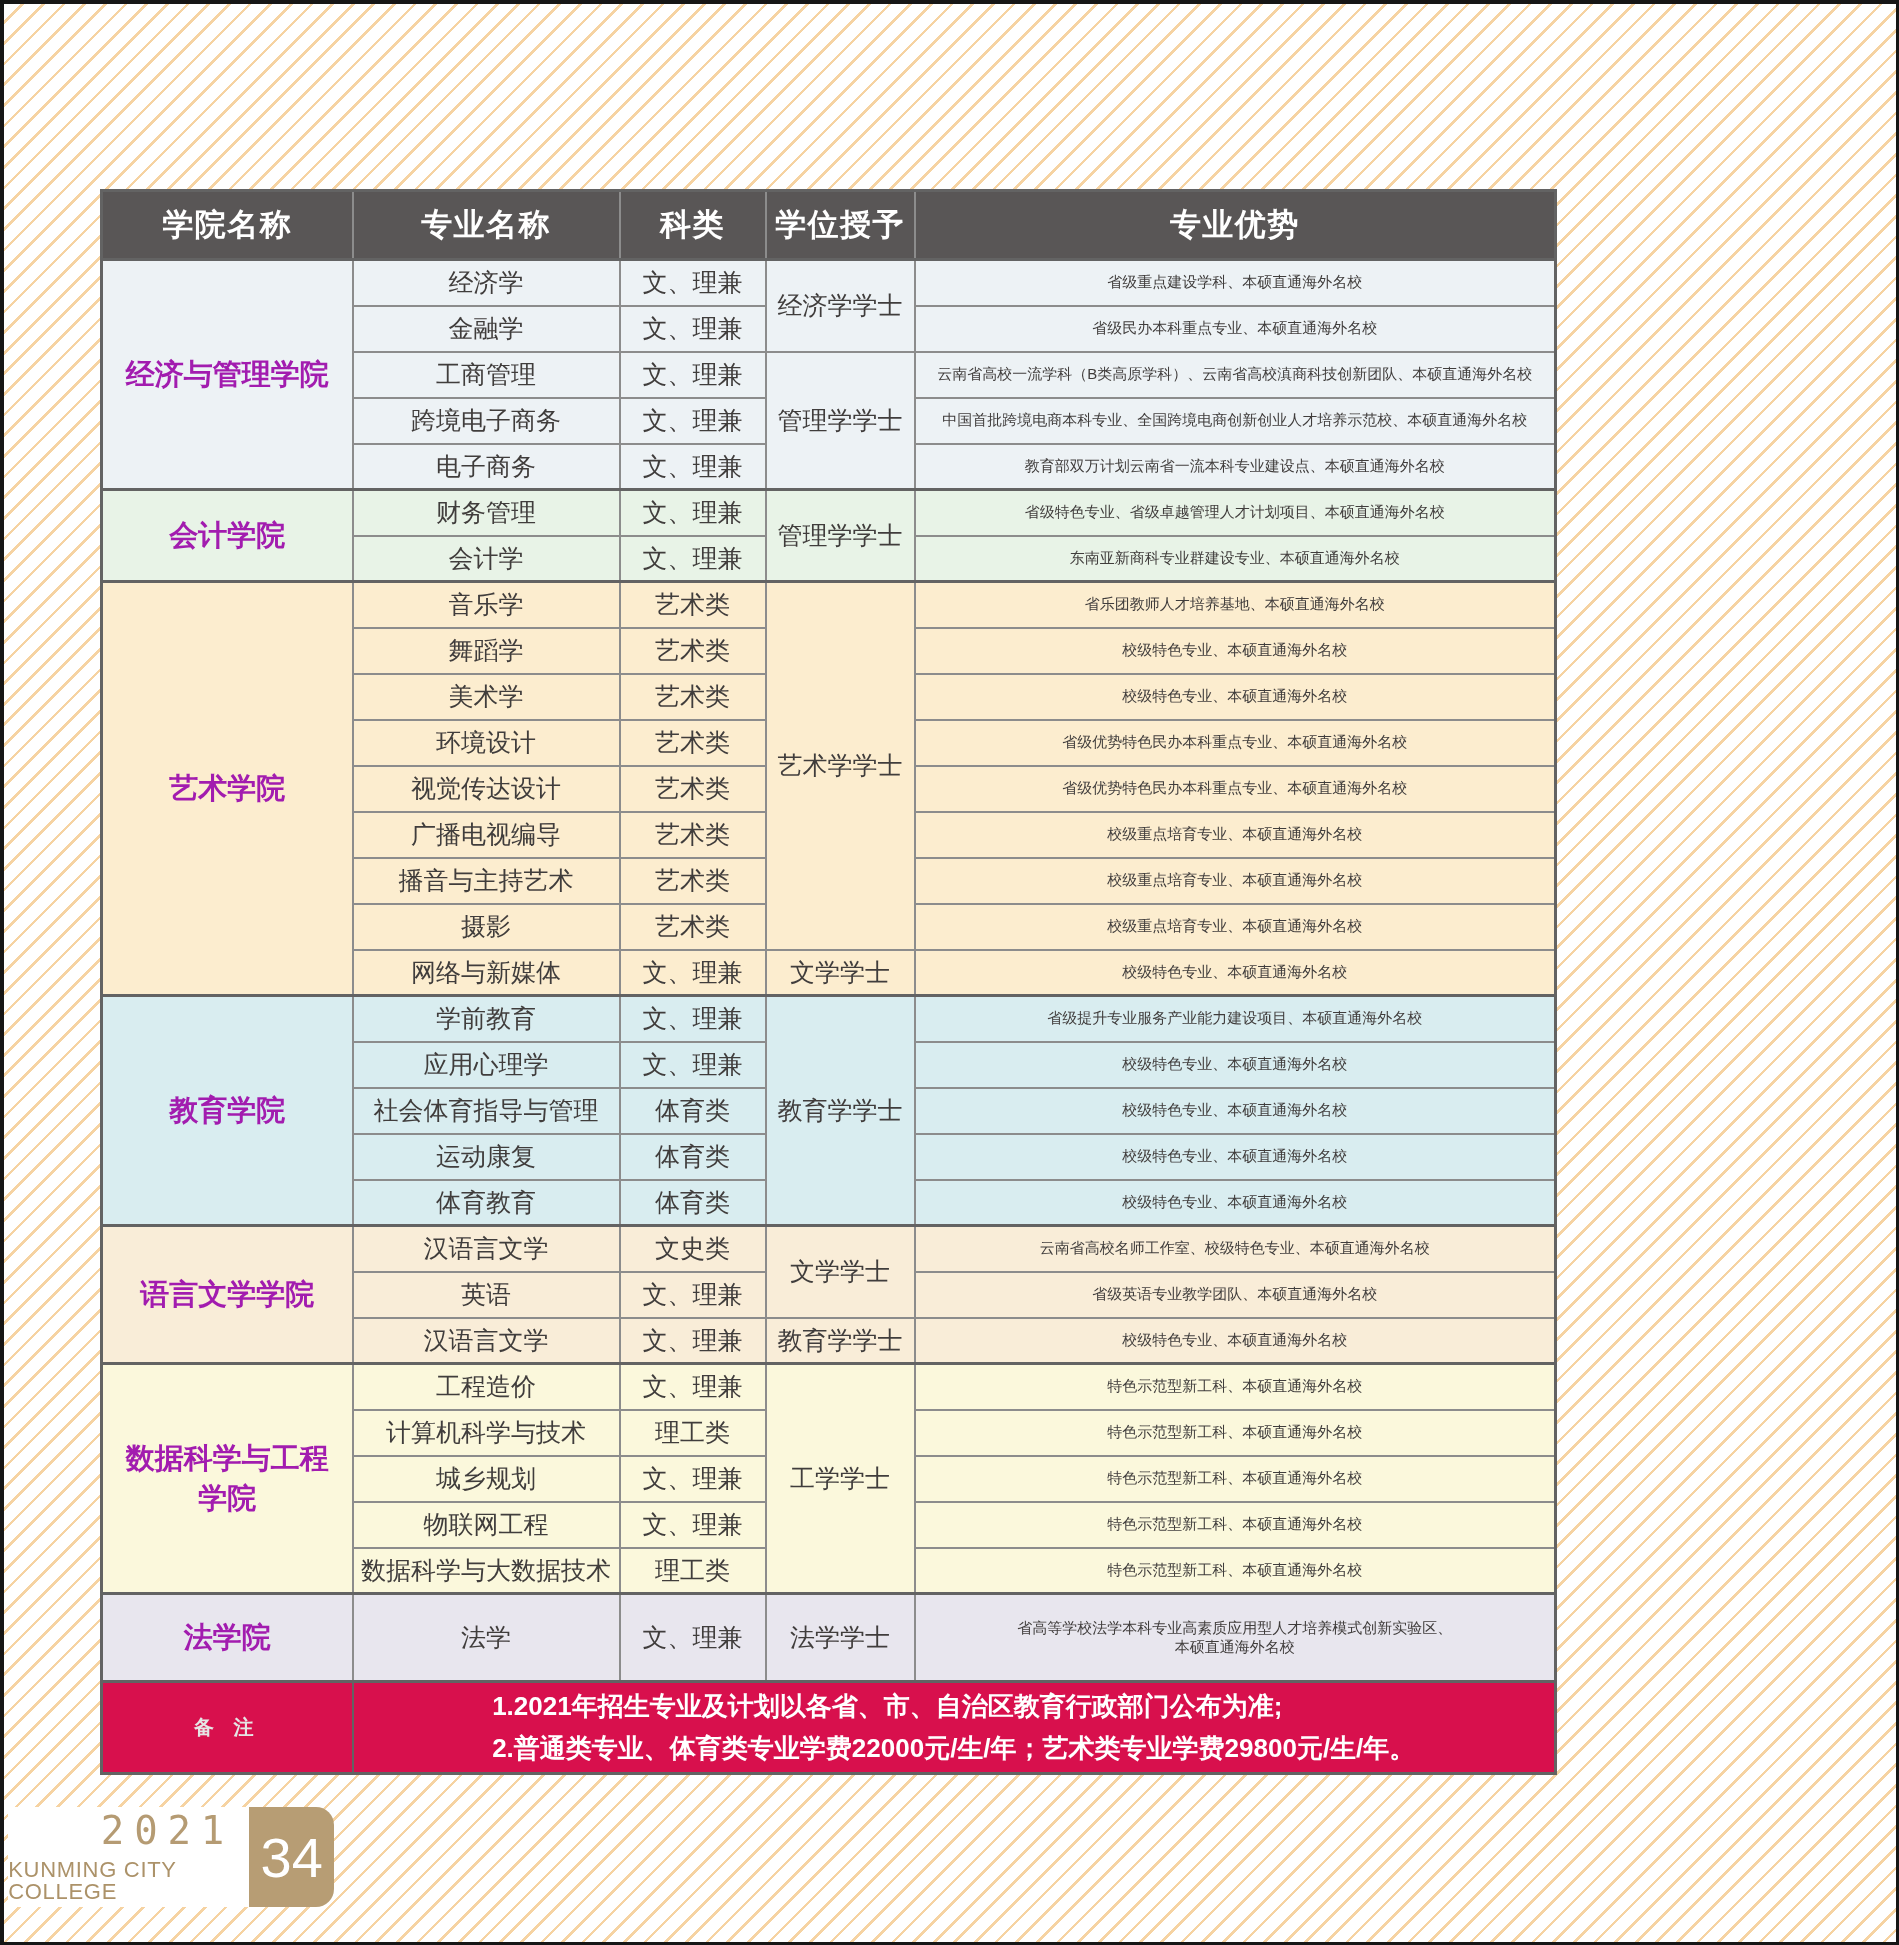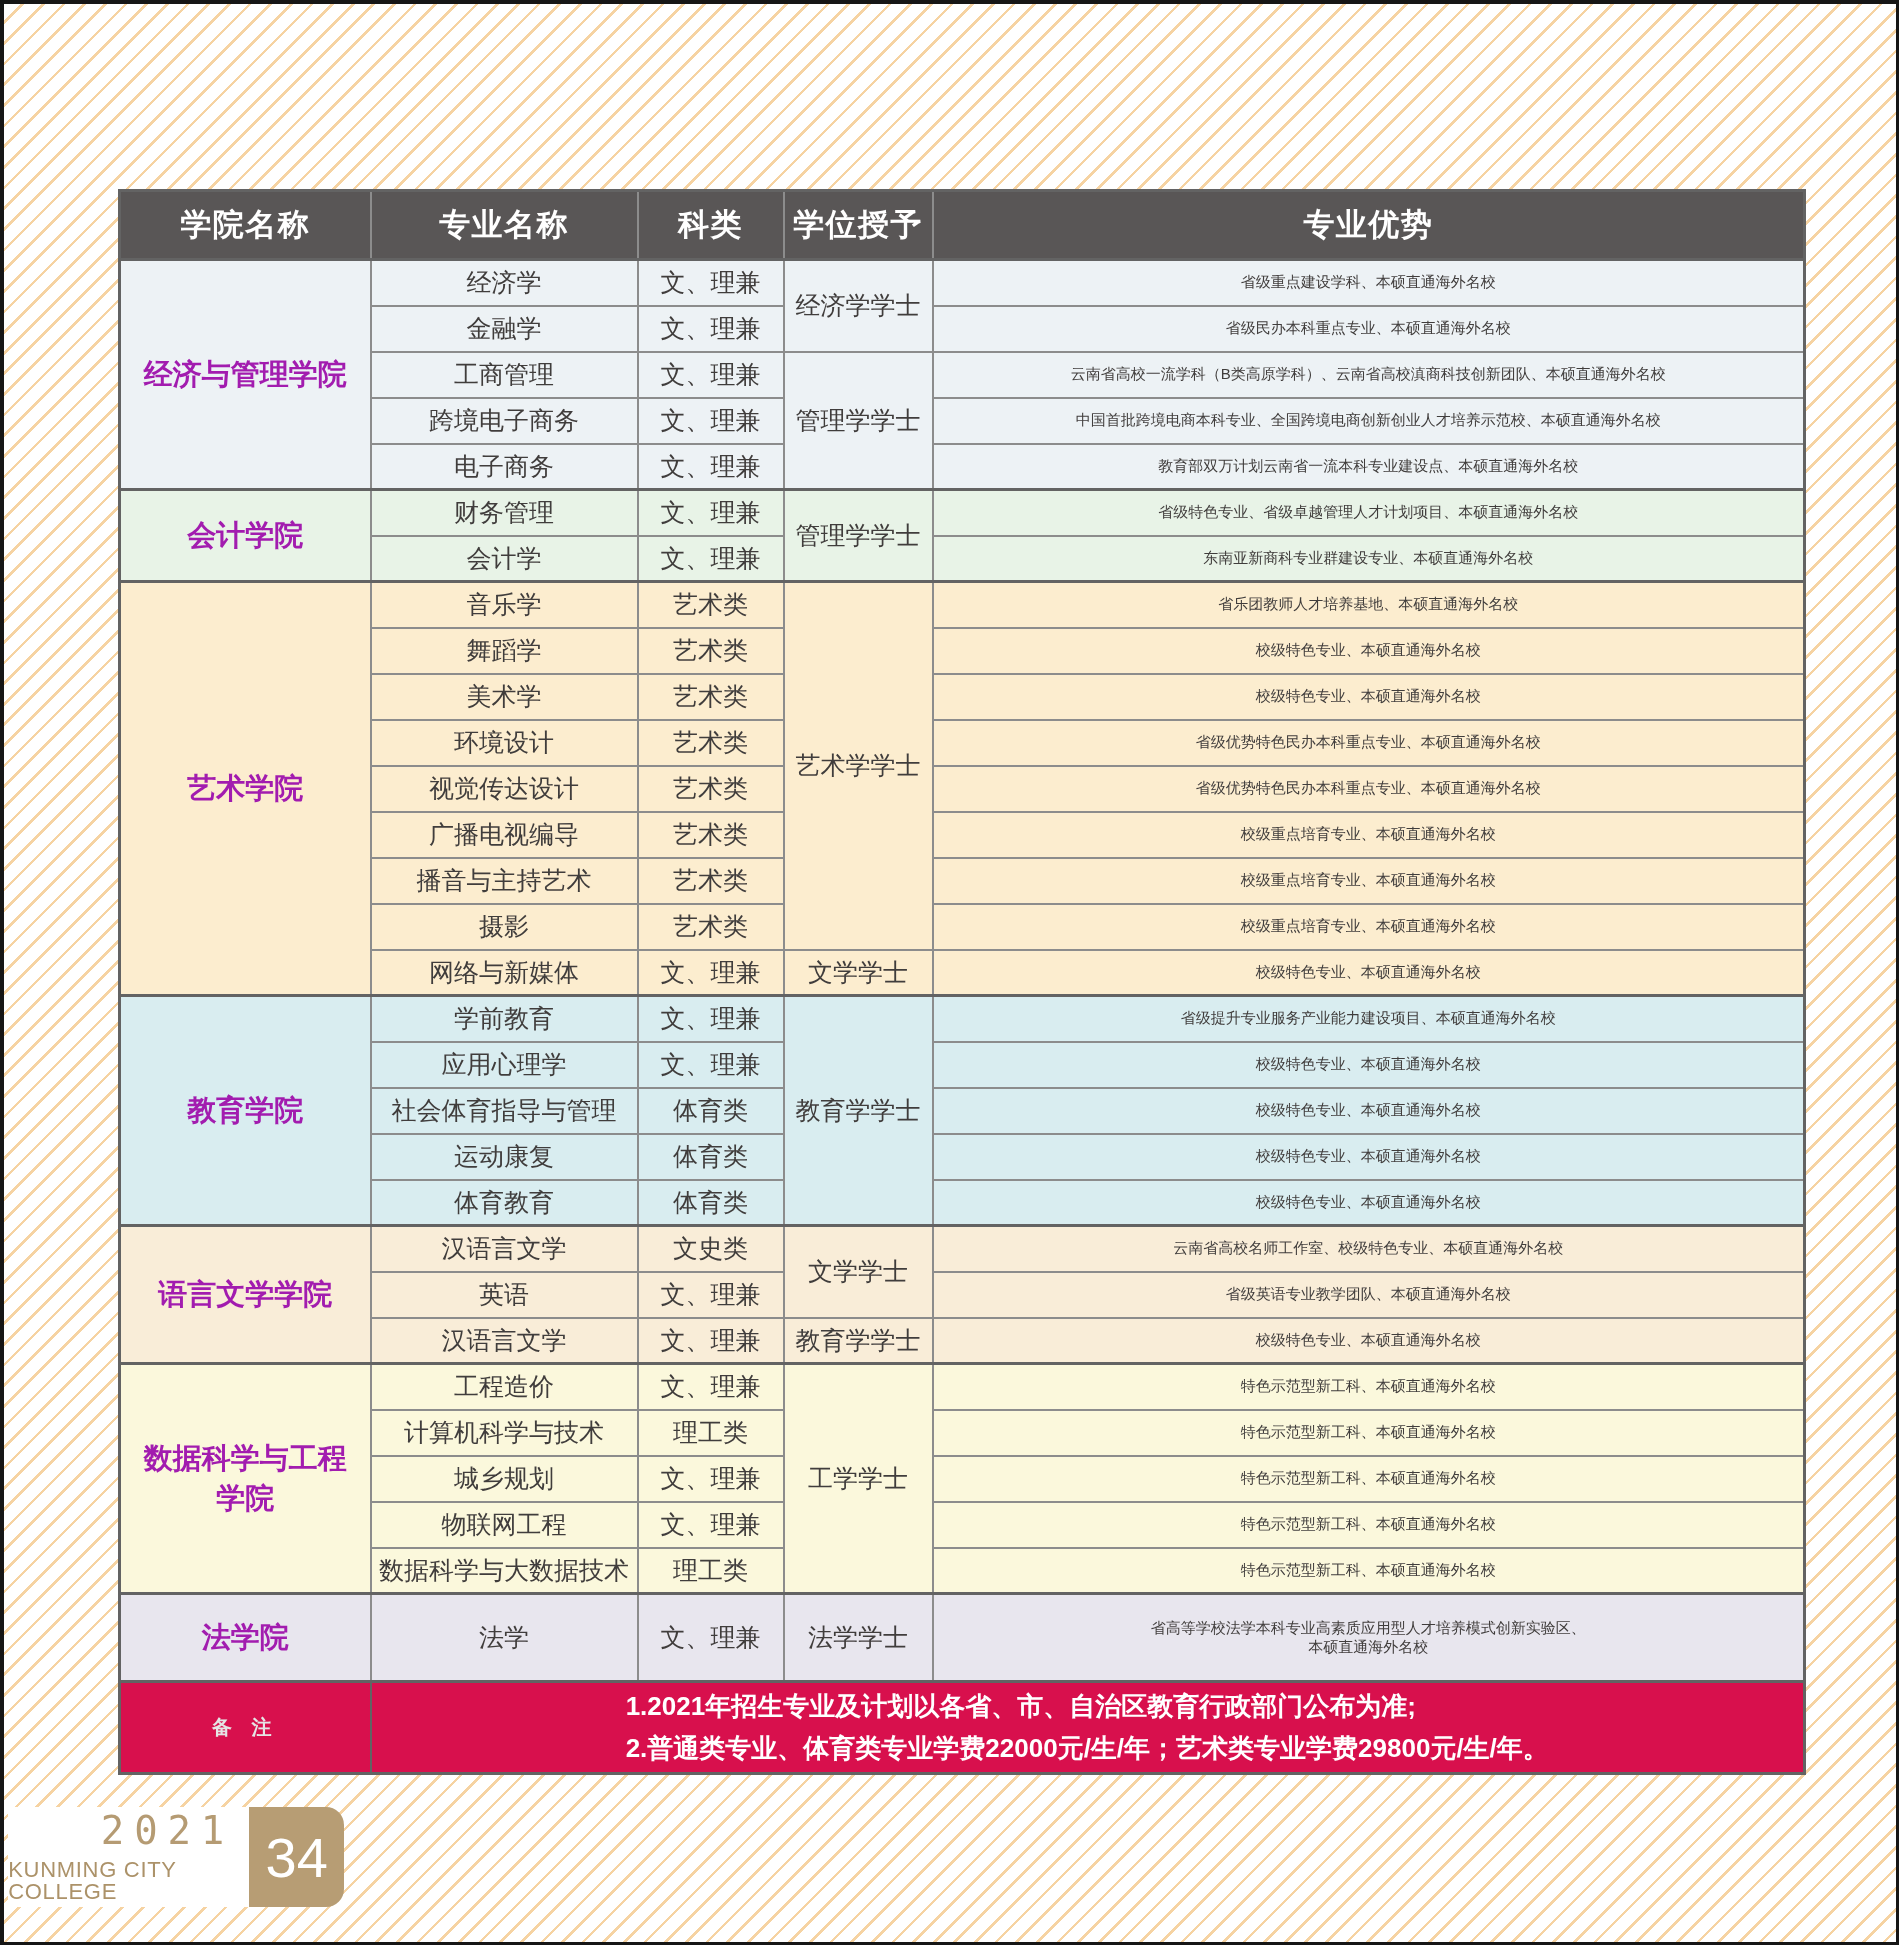--- a/index.html
+++ b/index.html
@@ -12,21 +12,21 @@
     position:absolute; inset:0; box-sizing:border-box;
     border:4.2px solid #161616;
     background:repeating-linear-gradient(135deg,#ffffff 0 12px,#f6d3a2 12px 14.6px);
   }
   .page-title {
     position:absolute; left:114px; width:1688px; top:74px; margin:0;
     text-align:center; font-size:49px; font-weight:900; color:#4a4747;
     letter-spacing:1.4px;
   }
   table.admissions {
-    position:absolute; left:114px; top:185px; width:1688px;
+    position:absolute; left:96px; top:185px; width:1457px;
     border-collapse:collapse; table-layout:fixed;
     border:3.5px solid #636363;
   }
   th {
     background:#595656; color:#ffffff; font-size:31px; font-weight:bold;
     height:64px; border:2.1px solid #8c8c8c; border-bottom:3.5px solid #636363;
     letter-spacing:1.4px;
   }
   td {
     border:2.1px solid #8c8c8c; font-size:25px; color:#403d3c;
@@ -61,21 +61,21 @@
   .footer-year {
     font-family:"DejaVu Sans Mono","Liberation Mono",monospace;
     font-size:39px; color:#b59b73; letter-spacing:9.8px; margin-right:-9.8px;
     line-height:1;
   }
   .footer-college {
     font-size:22px; color:#ac9269; letter-spacing:0.7px; margin-top:8.4px;
     line-height:1;
   }
   .footer-page {
-    width:95px; background:#b79d74; border-radius:0 18px 18px 0;
+    width:85px; background:#b79d74; border-radius:0 18px 18px 0;
     color:#ffffff; font-size:56px; display:flex; align-items:center;
     justify-content:center;
   }
 </style>
 </head>
 <body>
 
 <div class="page">
 
 

